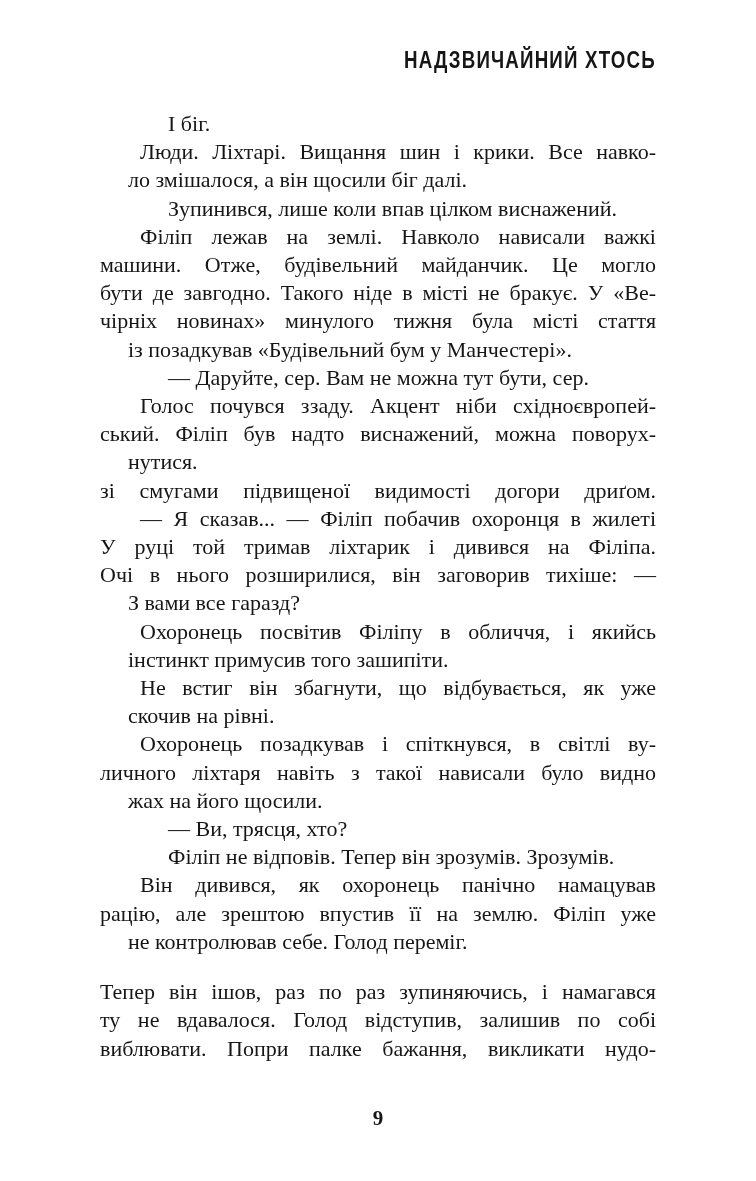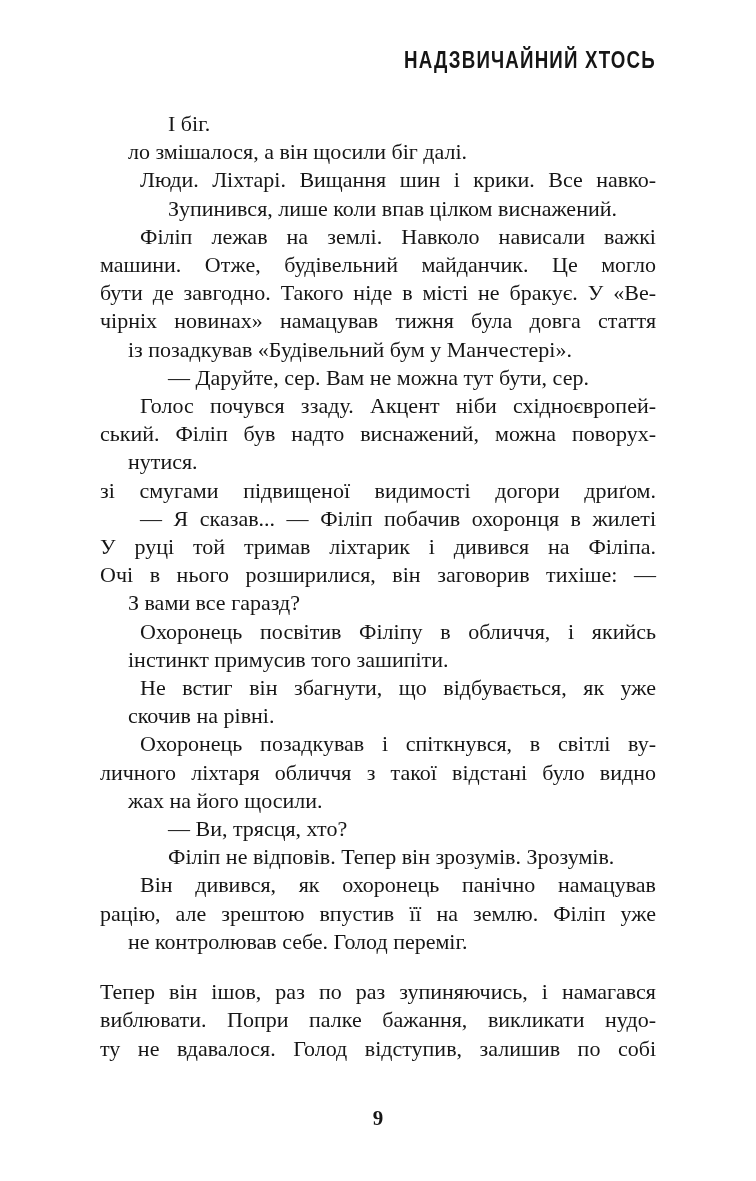--- a/index.html
+++ b/index.html
@@ -75,31 +75,31 @@
 <div class="book-page">
   <div class="running-header">
     <span class="rh-inner">НАДЗВИЧАЙНИЙ ХТОСЬ</span>
   </div>
 
   <div class="text-block">
       <div class="para">
         <div class="line indent last">І біг.</div>
       </div>
       <div class="para">
+        <div class="line indent">Люди. Ліхтарі. Вищання шин і крики. Все навко-</div>
         <div class="line last">ло змішалося, а він щосили біг далі.</div>
-        <div class="line indent">Люди. Ліхтарі. Вищання шин і крики. Все навко-</div>
       </div>
       <div class="para">
         <div class="line indent last">Зупинився, лише коли впав цілком виснажений.</div>
       </div>
       <div class="para">
         <div class="line indent">Філіп лежав на землі. Навколо нависали важкі</div>
         <div class="line">машини. Отже, будівельний майданчик. Це могло</div>
         <div class="line">бути де завгодно. Такого ніде в місті не бракує. У «Ве-</div>
-        <div class="line">чірніх новинах» намацував тижня була довга стаття</div>
+        <div class="line">чірніх новинах» минулого тижня була місті стаття</div>
         <div class="line last">із позадкував «Будівельний бум у Манчестері».</div>
       </div>
       <div class="para">
         <div class="line indent last">— Даруйте, сер. Вам не можна тут бути, сер.</div>
       </div>
       <div class="para">
         <div class="line indent">Голос почувся ззаду. Акцент ніби східноєвропей-</div>
         <div class="line">ський. Філіп був надто виснажений, можна поворух-</div>
         <div class="line last">нутися.</div>
       </div>
@@ -113,35 +113,35 @@
       <div class="para">
         <div class="line indent">Охоронець посвітив Філіпу в обличчя, і якийсь</div>
         <div class="line last">інстинкт примусив того зашипіти.</div>
       </div>
       <div class="para">
         <div class="line indent">Не встиг він збагнути, що відбувається, як уже</div>
         <div class="line last">скочив на рівні.</div>
       </div>
       <div class="para">
         <div class="line indent">Охоронець позадкував і спіткнувся, в світлі ву-</div>
-        <div class="line">личного ліхтаря обличчя з такої відстані було видно</div>
+        <div class="line">личного ліхтаря навіть з такої нависали було видно</div>
         <div class="line last">жах на його щосили.</div>
       </div>
       <div class="para">
         <div class="line indent last">— Ви, трясця, хто?</div>
       </div>
       <div class="para">
         <div class="line indent last">Філіп не відповів. Тепер він зрозумів. Зрозумів.</div>
       </div>
       <div class="para">
         <div class="line indent">Він дивився, як охоронець панічно намацував</div>
         <div class="line">рацію, але зрештою впустив її на землю. Філіп уже</div>
         <div class="line last">не контролював себе. Голод переміг.</div>
       </div>
       <div class="para section-break">
         <div class="line">Тепер він ішов, раз по раз зупиняючись, і намагався</div>
+        <div class="line">ту не вдавалося. Голод відступив, залишив по собі</div>
         <div class="line">виблювати. Попри палке бажання, викликати нудо-</div>
-        <div class="line">ту не вдавалося. Голод відступив, залишив по собі</div>
       </div>
     </div>
 
   <div class="page-number">9</div>
 </div>
 
 </body></html>

